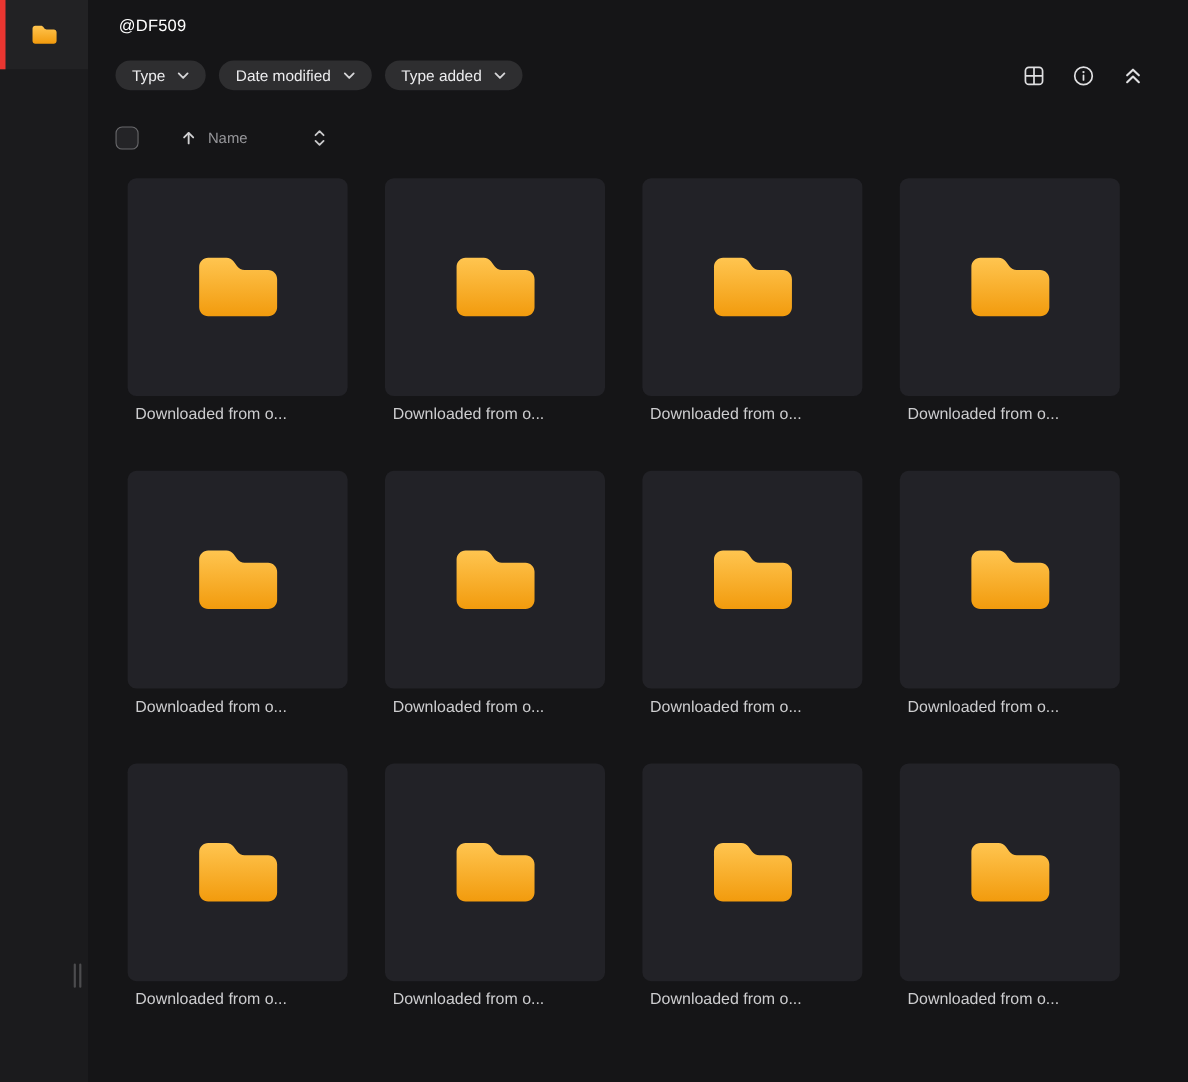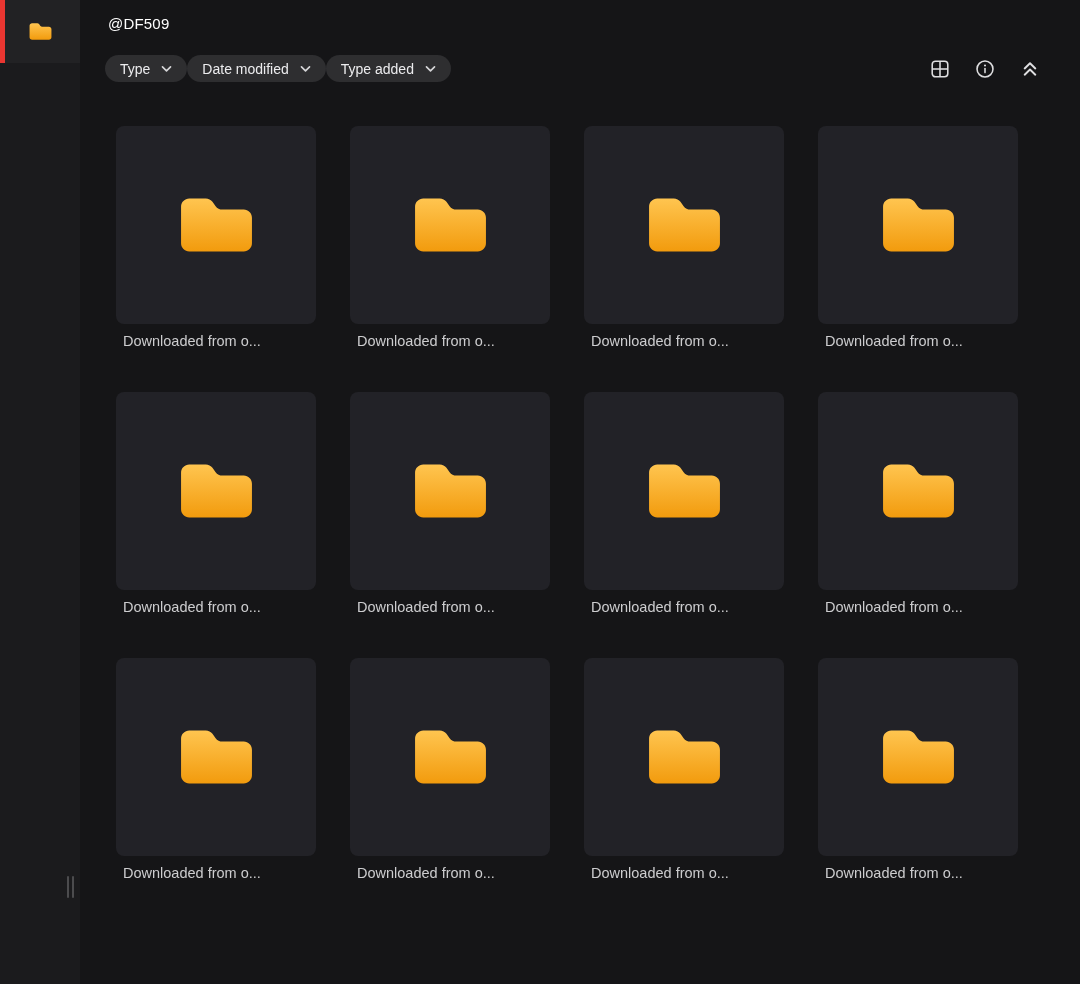--- a/index.html
+++ b/index.html
@@ -48,21 +48,21 @@
     font-size: 15px; font-weight: 400;
     color: #ffffff; letter-spacing: 0.2px;
   }
 
   .filter-row {
     margin-top: 23px;
     display: flex; align-items: center; justify-content: space-between;
     padding-right: 38px;
     height: 27px;
   }
-  .chips { display: flex; margin-left: 4px; }
+  .chips { display: flex; gap: 12px; margin-left: 4px; }
   .chip {
     display: inline-flex; align-items: center; gap: 11px;
     height: 27px; padding: 0 15px;
     background: #2e2e30; border: none; border-radius: 14px;
     color: #ececee; font-size: 14px; font-family: inherit;
     cursor: pointer; white-space: nowrap;
   }
   .chip .chev { width: 11px; height: 8px; color: #d6d6d8; }
 
   .toolbar { display: flex; align-items: center; gap: 21px; }
@@ -97,21 +97,21 @@
   .sort-toggle {
     margin-left: 60px;
     background: transparent; border: none; padding: 0;
     color: #c9c9cb; cursor: pointer;
     display: inline-flex; align-items: center;
   }
   .sort-toggle svg { width: 11px; height: 19px; display: block; }
 
   
   .grid {
-    margin: 44px 0 0 15px;
+    margin: 26px 0 0 15px;
     display: grid;
     grid-template-columns: repeat(4, 200px);
     column-gap: 34px;
     row-gap: 43px;
   }
   .cell { margin: 0; display: flex; flex-direction: column; cursor: pointer; }
   .tile {
     width: 200px; height: 198px;
     background: #222227;
     border-radius: 8px;
@@ -198,20 +198,36 @@
         </button>
         <button class="icon-btn" title="">
           <svg viewBox="0 0 24 24" fill="none" stroke="currentColor" stroke-width="2.1" stroke-linecap="round" stroke-linejoin="round">
             <path d="M6.2 11.4 L12 5.8 L17.8 11.4"></path>
             <path d="M6.2 18.2 L12 12.6 L17.8 18.2"></path>
           </svg>
         </button>
       </div>
     </div>
 
+    <div class="sort-row">
+      <span class="checkbox"></span>
+      <button class="sort-field">
+        <svg class="arrow-up" viewBox="0 0 16 16" fill="none" stroke="currentColor" stroke-width="1.8" stroke-linecap="round" stroke-linejoin="round">
+          <path d="M8 13.2 L8 3.2"></path>
+          <path d="M3.6 7.4 L8 3 L12.4 7.4"></path>
+        </svg>
+        <span>Name</span>
+      </button>
+      <button class="sort-toggle">
+        <svg viewBox="0 0 12 20" fill="none" stroke="currentColor" stroke-width="1.8" stroke-linecap="round" stroke-linejoin="round">
+          <path d="M2 7.2 L6 3.2 L10 7.2"></path>
+          <path d="M2 12.8 L6 16.8 L10 12.8"></path>
+        </svg>
+      </button>
+    </div>
 
     <div class="grid" id="grid">
   <figure class="cell">
     <div class="tile">
       <svg class="folder-icon-large" viewBox="0 0 64 52">
         <path d="M4 11.5 C4 7.9 6.9 5 10.5 5 L23.5 5 C25.6 5 27.6 6 28.8 7.7 L31.3 11.1 C32.5 12.8 34.5 13.8 36.6 13.8 L53.5 13.8 C57.1 13.8 60 16.7 60 20.3 L60 40.5 C60 44.1 57.1 47 53.5 47 L10.5 47 C6.9 47 4 44.1 4 40.5 Z" fill="url(#folderGrad)"></path>
       </svg>
     </div>
     <figcaption class="caption">Downloaded from o...</figcaption>
   </figure>

